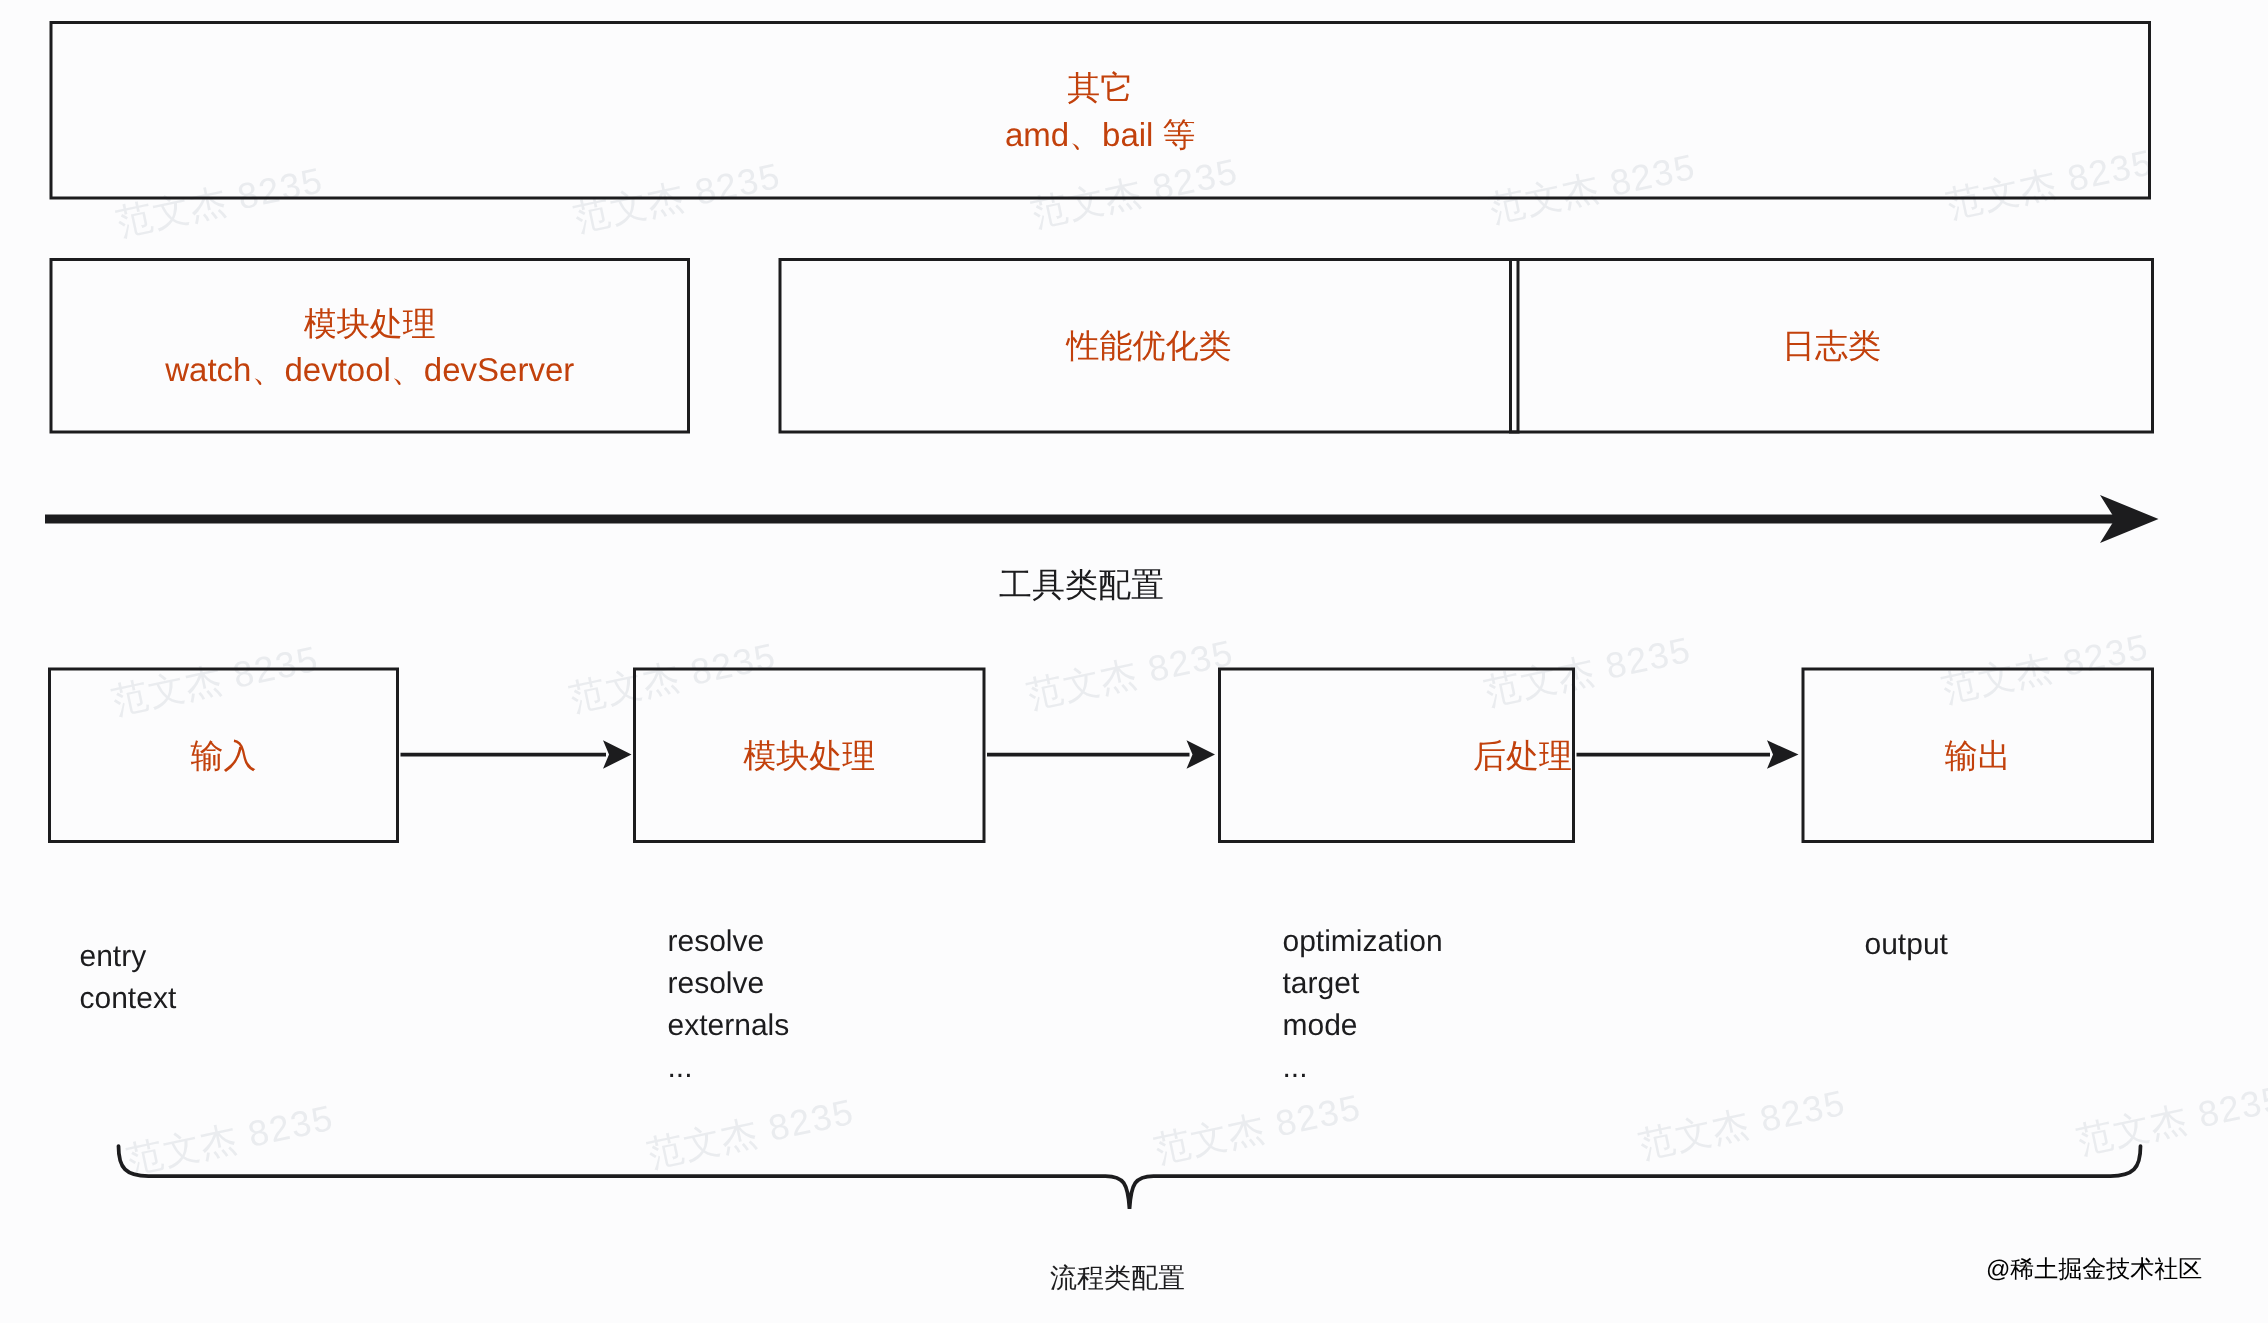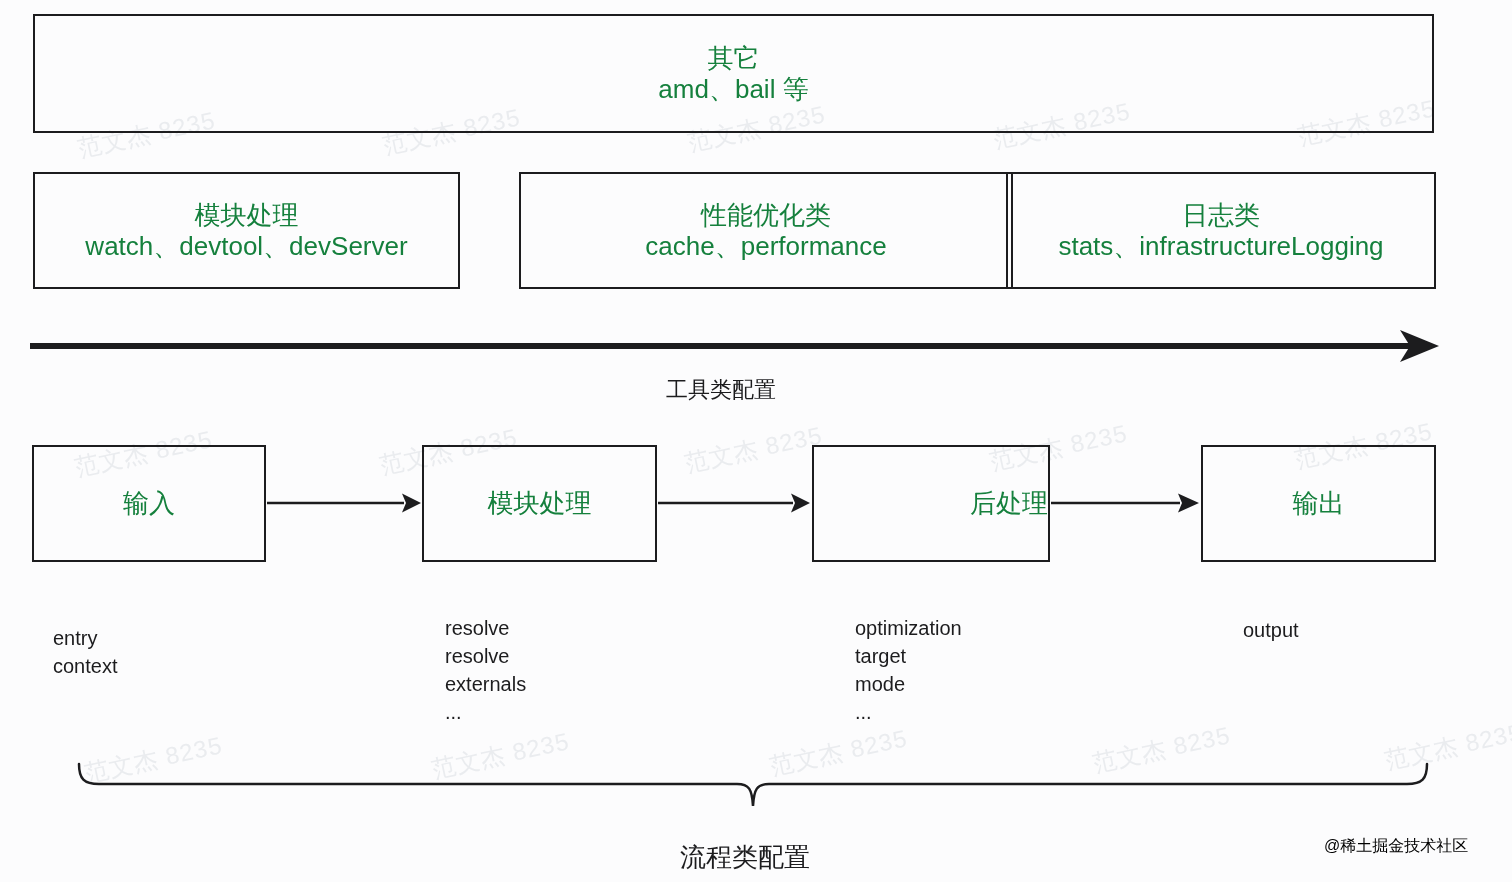--- a/index.html
+++ b/index.html
@@ -34,23 +34,23 @@
     border: 2px solid #1c1c1e;
     background: transparent;
     display: flex;
     flex-direction: column;
     align-items: center;
     justify-content: center;
     text-align: center;
     z-index: 2;
   }
   .box .title, .box .subtitle, .box .label {
-    font-size: 26px;
+    font-size: 22px;
     line-height: 31px;
-    color: #15803d;
+    color: #c2410c;
   }
   .misc-box   { left: 33px;   top: 14px;  width: 1401px; height: 119px; }
   .tool-box-a { left: 33px;   top: 172px; width: 427px;  height: 117px; }
   .tool-box-b { left: 519px;  top: 172px; width: 494px;  height: 117px; }
   .tool-box-c { left: 1006px; top: 172px; width: 430px;  height: 117px; }
   .flow-box-1 { left: 32px;   top: 445px; width: 234px;  height: 117px; }
   .flow-box-2 { left: 422px;  top: 445px; width: 235px;  height: 117px; }
   .flow-box-3 { left: 812px;  top: 445px; width: 238px;  height: 117px; align-items: flex-end; }
   .flow-box-4 { left: 1201px; top: 445px; width: 235px;  height: 117px; }
   
@@ -70,21 +70,21 @@
     z-index: 2;
   }
   .opts-1 { left: 53px;   top: 624px; }
   .opts-2 { left: 445px;  top: 614px; }
   .opts-3 { left: 855px;  top: 614px; }
   .opts-4 { left: 1243px; top: 616px; }
   .brace-label {
     position: absolute;
     left: 645px; top: 840px; width: 200px;
     text-align: center;
-    font-size: 26px;
+    font-size: 18px;
     z-index: 2;
   }
   .credit {
     position: absolute;
     left: 1324px; top: 836px;
     font-size: 16px;
     color: #000000;
     z-index: 3;
   }
 </style>
@@ -139,25 +139,23 @@
     <div class="title">其它</div>
     <div class="subtitle">amd、bail 等</div>
   </div>
 
   <div class="box tool-box-a">
     <div class="title">模块处理</div>
     <div class="subtitle">watch、devtool、devServer</div>
   </div>
   <div class="box tool-box-b">
     <div class="title">性能优化类</div>
-    <div class="subtitle">cache、performance</div>
   </div>
   <div class="box tool-box-c">
     <div class="title">日志类</div>
-    <div class="subtitle">stats、infrastructureLogging</div>
   </div>
 
   <div class="axis-label">工具类配置</div>
 
   <div class="box flow-box-1">
     <div class="label">输入</div>
   </div>
   <div class="box flow-box-2">
     <div class="label">模块处理</div>
   </div>

